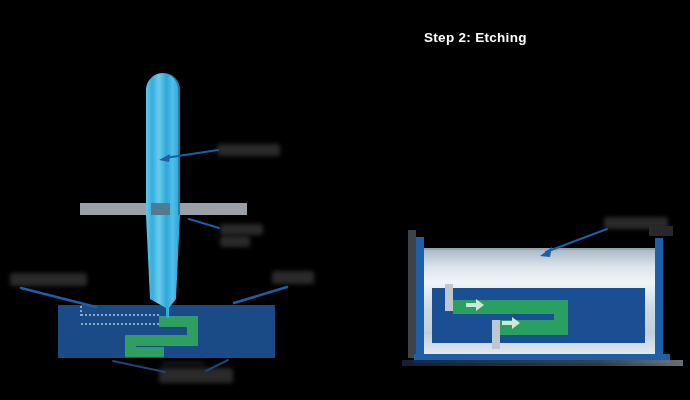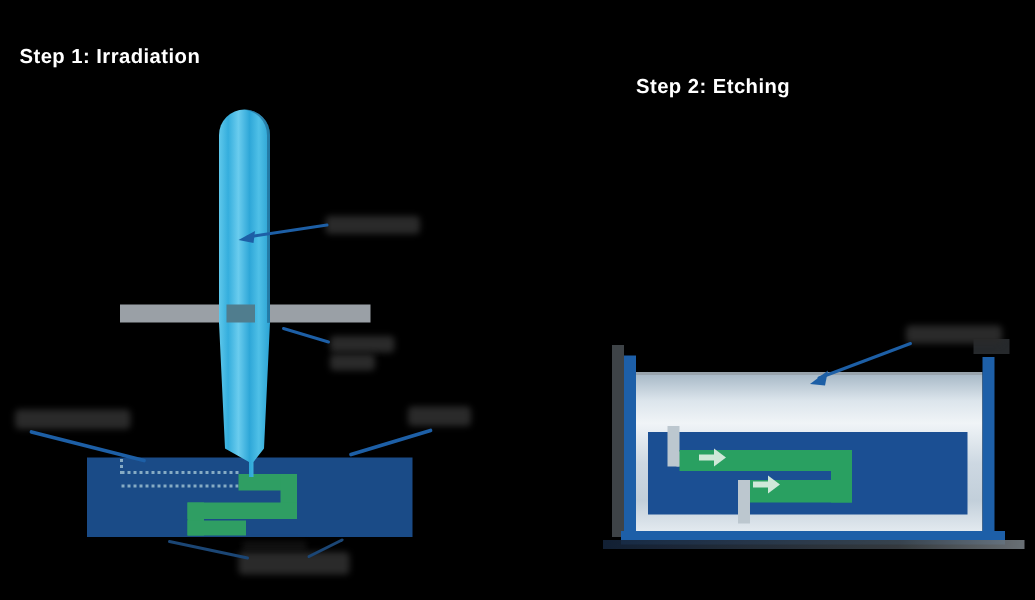--- a/index.html
+++ b/index.html
@@ -70,22 +70,21 @@
   .tank-under{position:absolute;left:402px;top:360px;width:281px;height:6px;opacity:.9;
     background:linear-gradient(90deg,#15243a 0%,#3a4045 70%,#757c82 100%);filter:blur(.5px);}
 
   svg.lines{position:absolute;left:0;top:0;pointer-events:none;}
 </style>
 </head>
 <body>
 
 <div class="canvas">
 
-  <div class="title" style="left:13px;top:30px;">Step 1: Irradiation</div>
-  <div class="title" style="left:424px;top:30px;margin-top:20px;">Step 2: Etching</div>
+  <div class="title" style="left:424px;top:30px;">Step 2: Etching</div>
 
   <div class="substrate1"></div>
   <div class="dot-v"></div>
   <div class="dot-h dot-h1"></div>
   <div class="dot-h dot-h2"></div>
 
   <div class="g1 g1-row1"></div>
   <div class="g1 g1-rv"></div>
   <div class="g1 g1-row2"></div>
   <div class="g1 g1-lv"></div>

